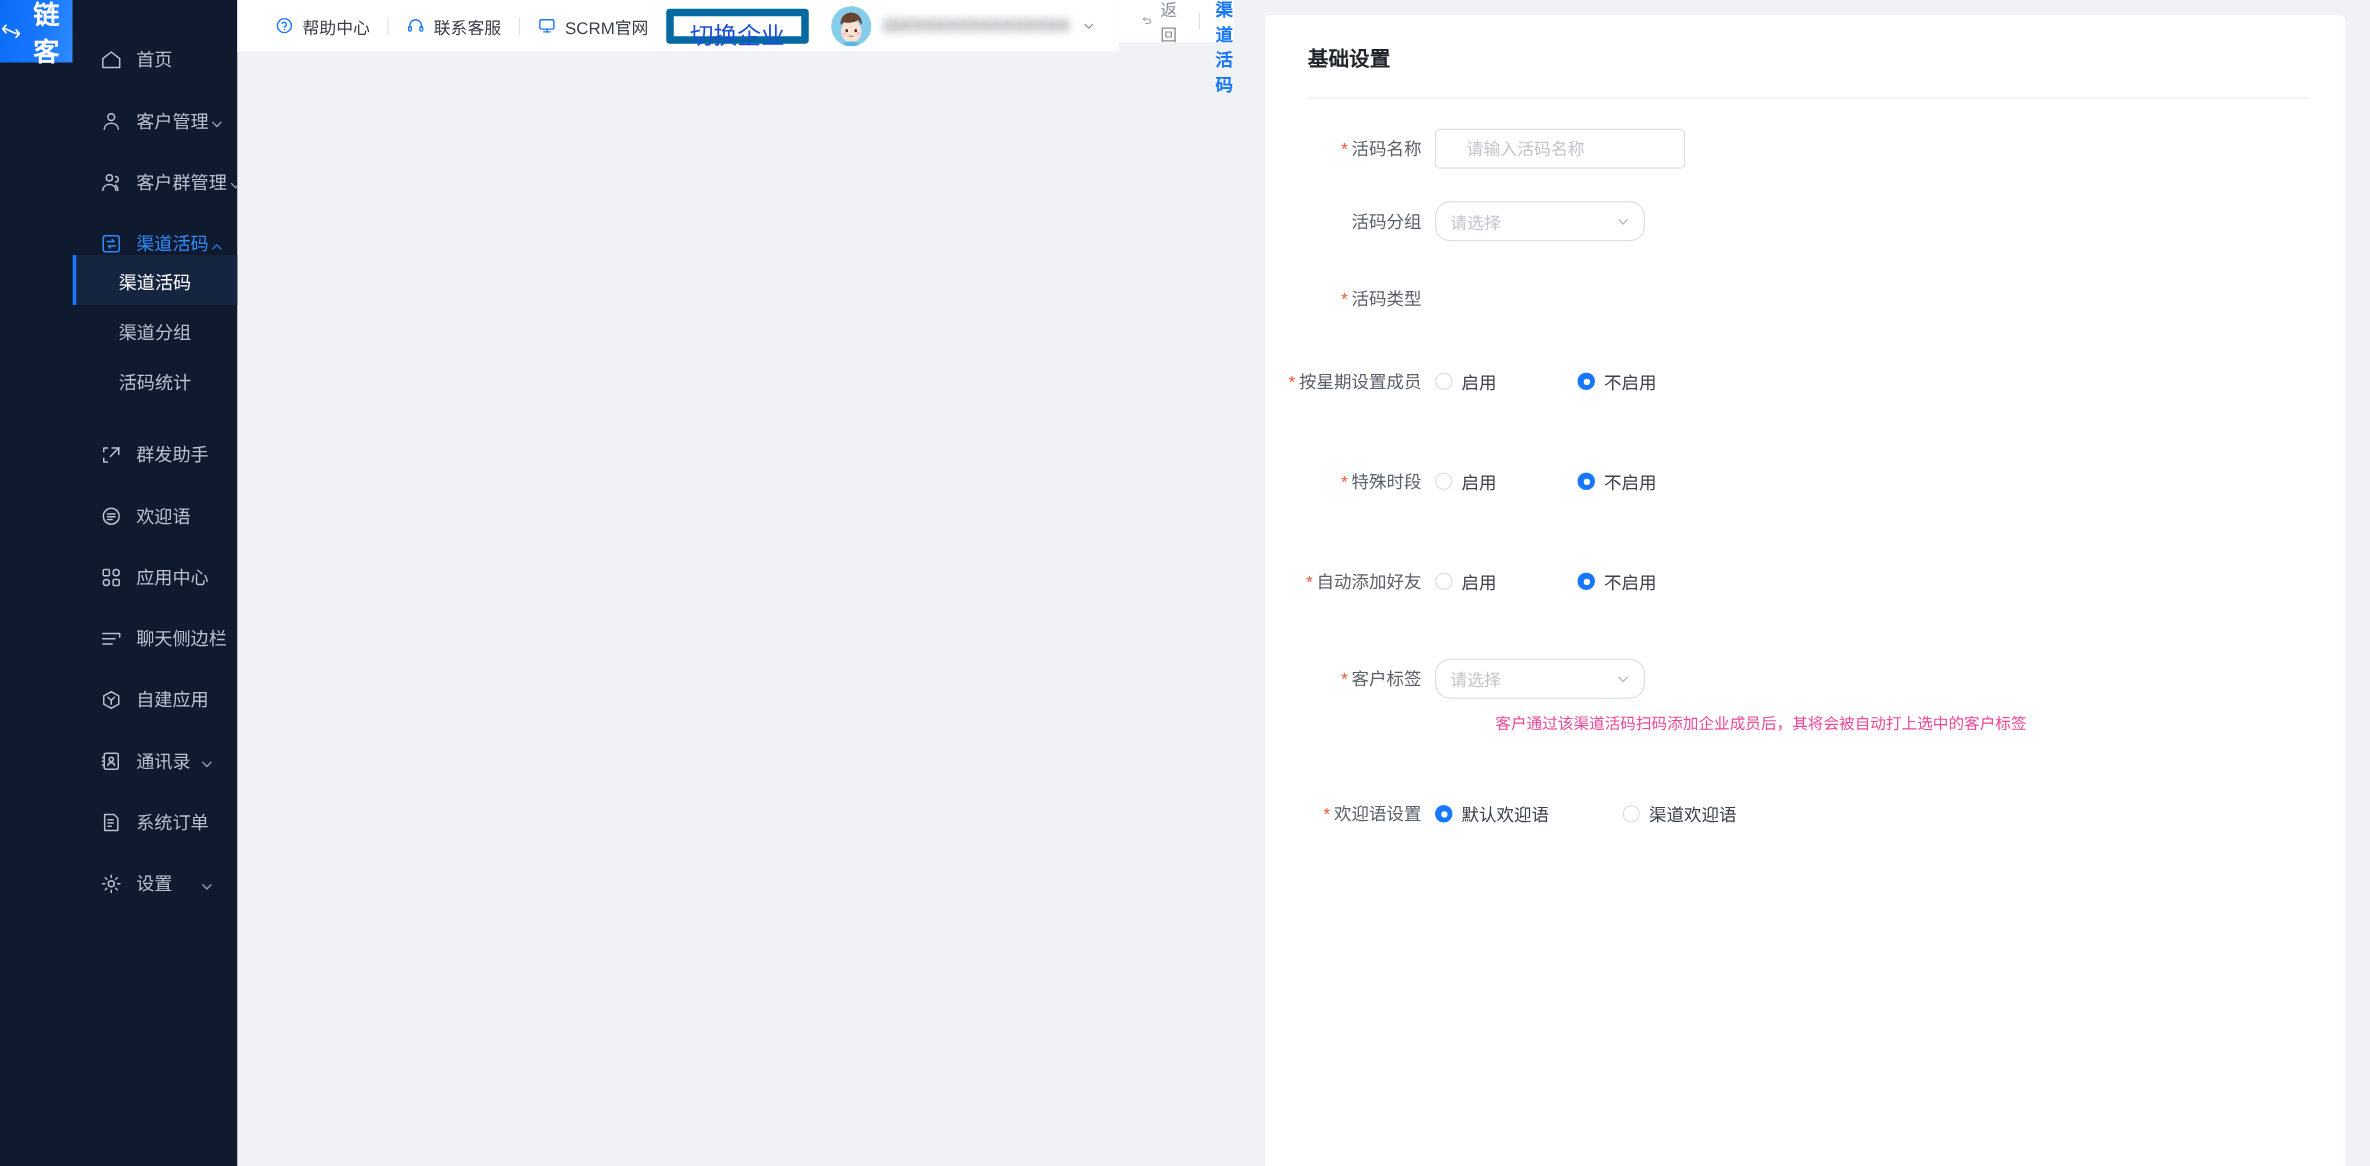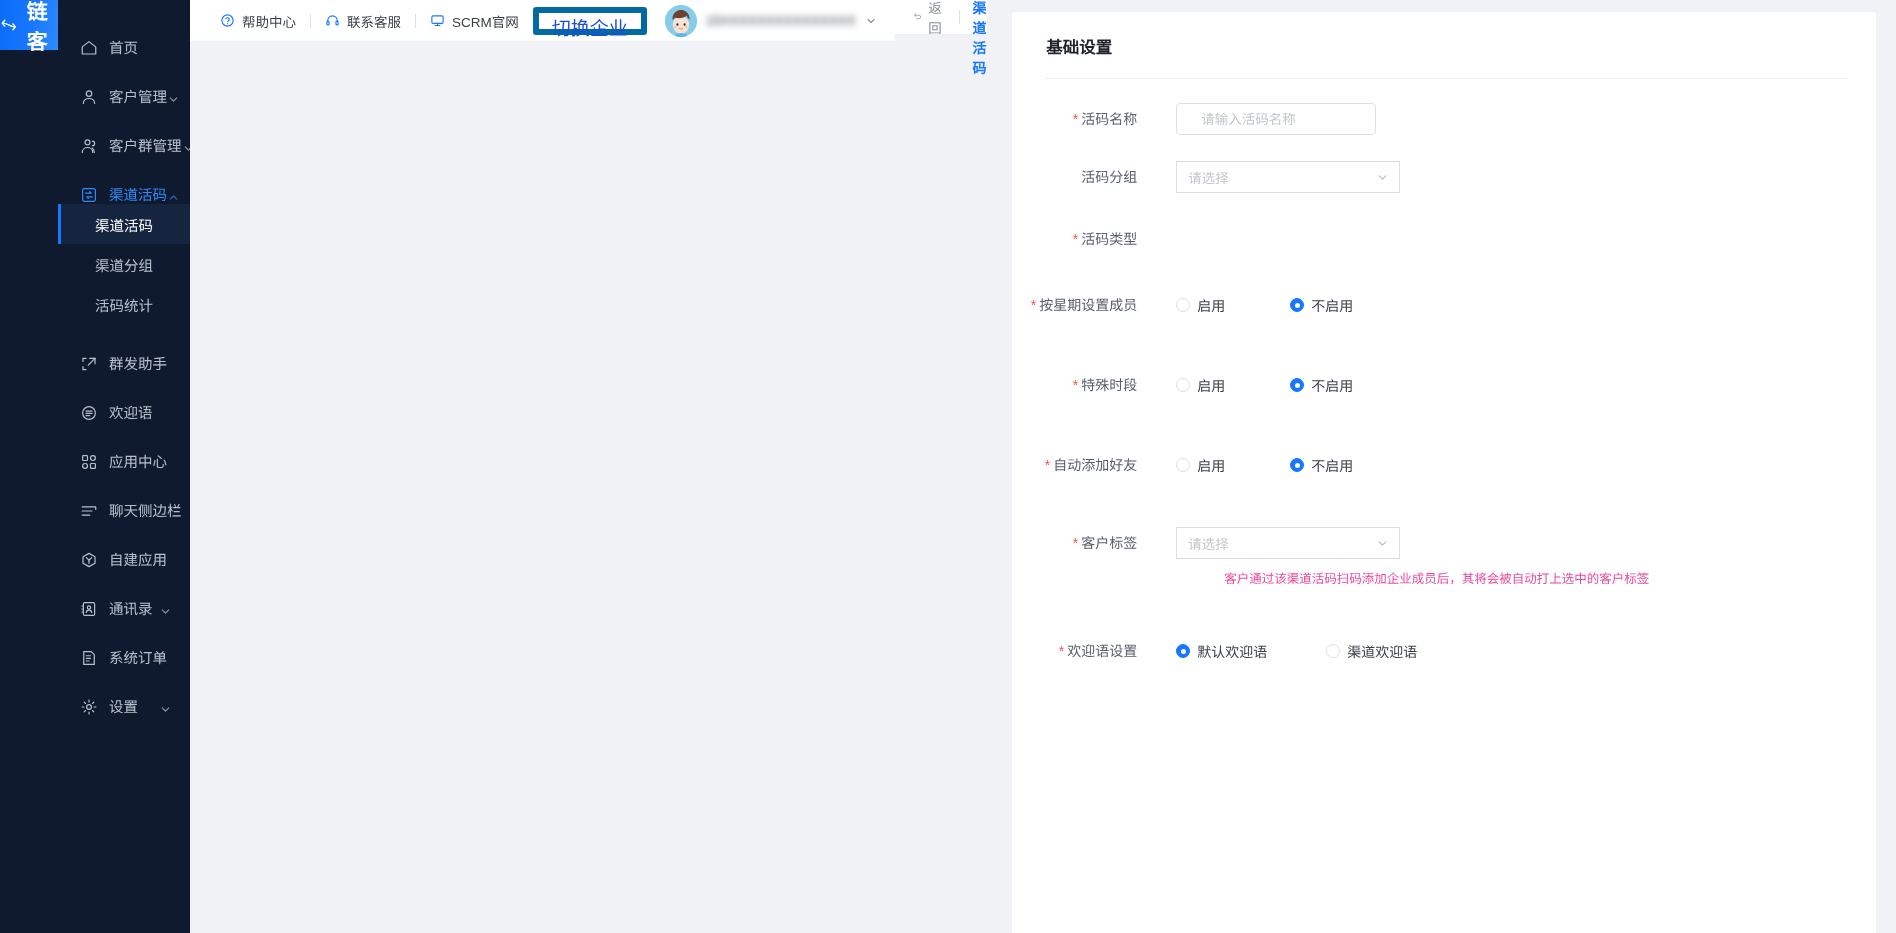--- a/index.html
+++ b/index.html
@@ -109,43 +109,43 @@
   .scroll-area { flex: 1 1 auto; overflow: hidden; padding: 12px 20px 0 25px; }
   .card {
     background: #fff; border-radius: 4px; min-height: 1000px;
     padding: 22px 28px 40px 28px;
   }
   .card-title { font-size: 16.5px; font-weight: 700; color:#20242b; padding-left: 6px; }
   .card-hr { height:1px; background:#ebedf1; margin: 20px 0 0 6px; }
 
   
   .form { padding-top: 24px; }
-  .row { display: flex; align-items: flex-start; margin-bottom: 26px; gap: 28px; }
+  .row { display: flex; align-items: flex-start; margin-bottom: 26px; }
   .lab {
     width: 108px; flex: 0 0 108px; text-align: right;
     font-size: 14px; color: #5b616b; line-height: 32px;
     padding-right: 11px; white-space: nowrap;
     position: relative;
   }
   .req::before {
     content:"*"; color:#f5593d; font-size: 14px;
     margin-right: 3px; line-height: 1;
   }
   .ctl { flex: 1 1 auto; min-width: 0; }
 
   .inp {
     width: 200px; height: 32px;
     border: 1px solid #dcdfe6; border-radius: 4px;
     padding: 0 24px; font-size: 13.5px; color: #20242b;
     font-family: inherit; background:#fff; outline:none;
   }
   .inp::placeholder { color: #c2c6cc; }
   .sel {
-    width: 224px; height: 32px;
-    border: 1px solid #dcdfe6; border-radius: 0;
+    width: 168px; height: 32px;
+    border: 1px solid #dcdfe6; border-radius: 12px;
     display: flex; align-items: center; justify-content: space-between;
     padding: 0 10px 0 11px; cursor: pointer; background:#fff;
   }
   .sel .ph { font-size: 13.5px; color: #c2c6cc; }
   .sel .chev { width:13px; height:13px; color:#b9bcc2; flex:0 0 13px; }
 
   .radios { display:flex; align-items:center; padding-top: 6px; }
   .radio { display:flex; align-items:center; gap:7px; cursor:pointer; width:114px; }
   .rdot {
     width: 14px; height: 14px; border-radius: 50%;

